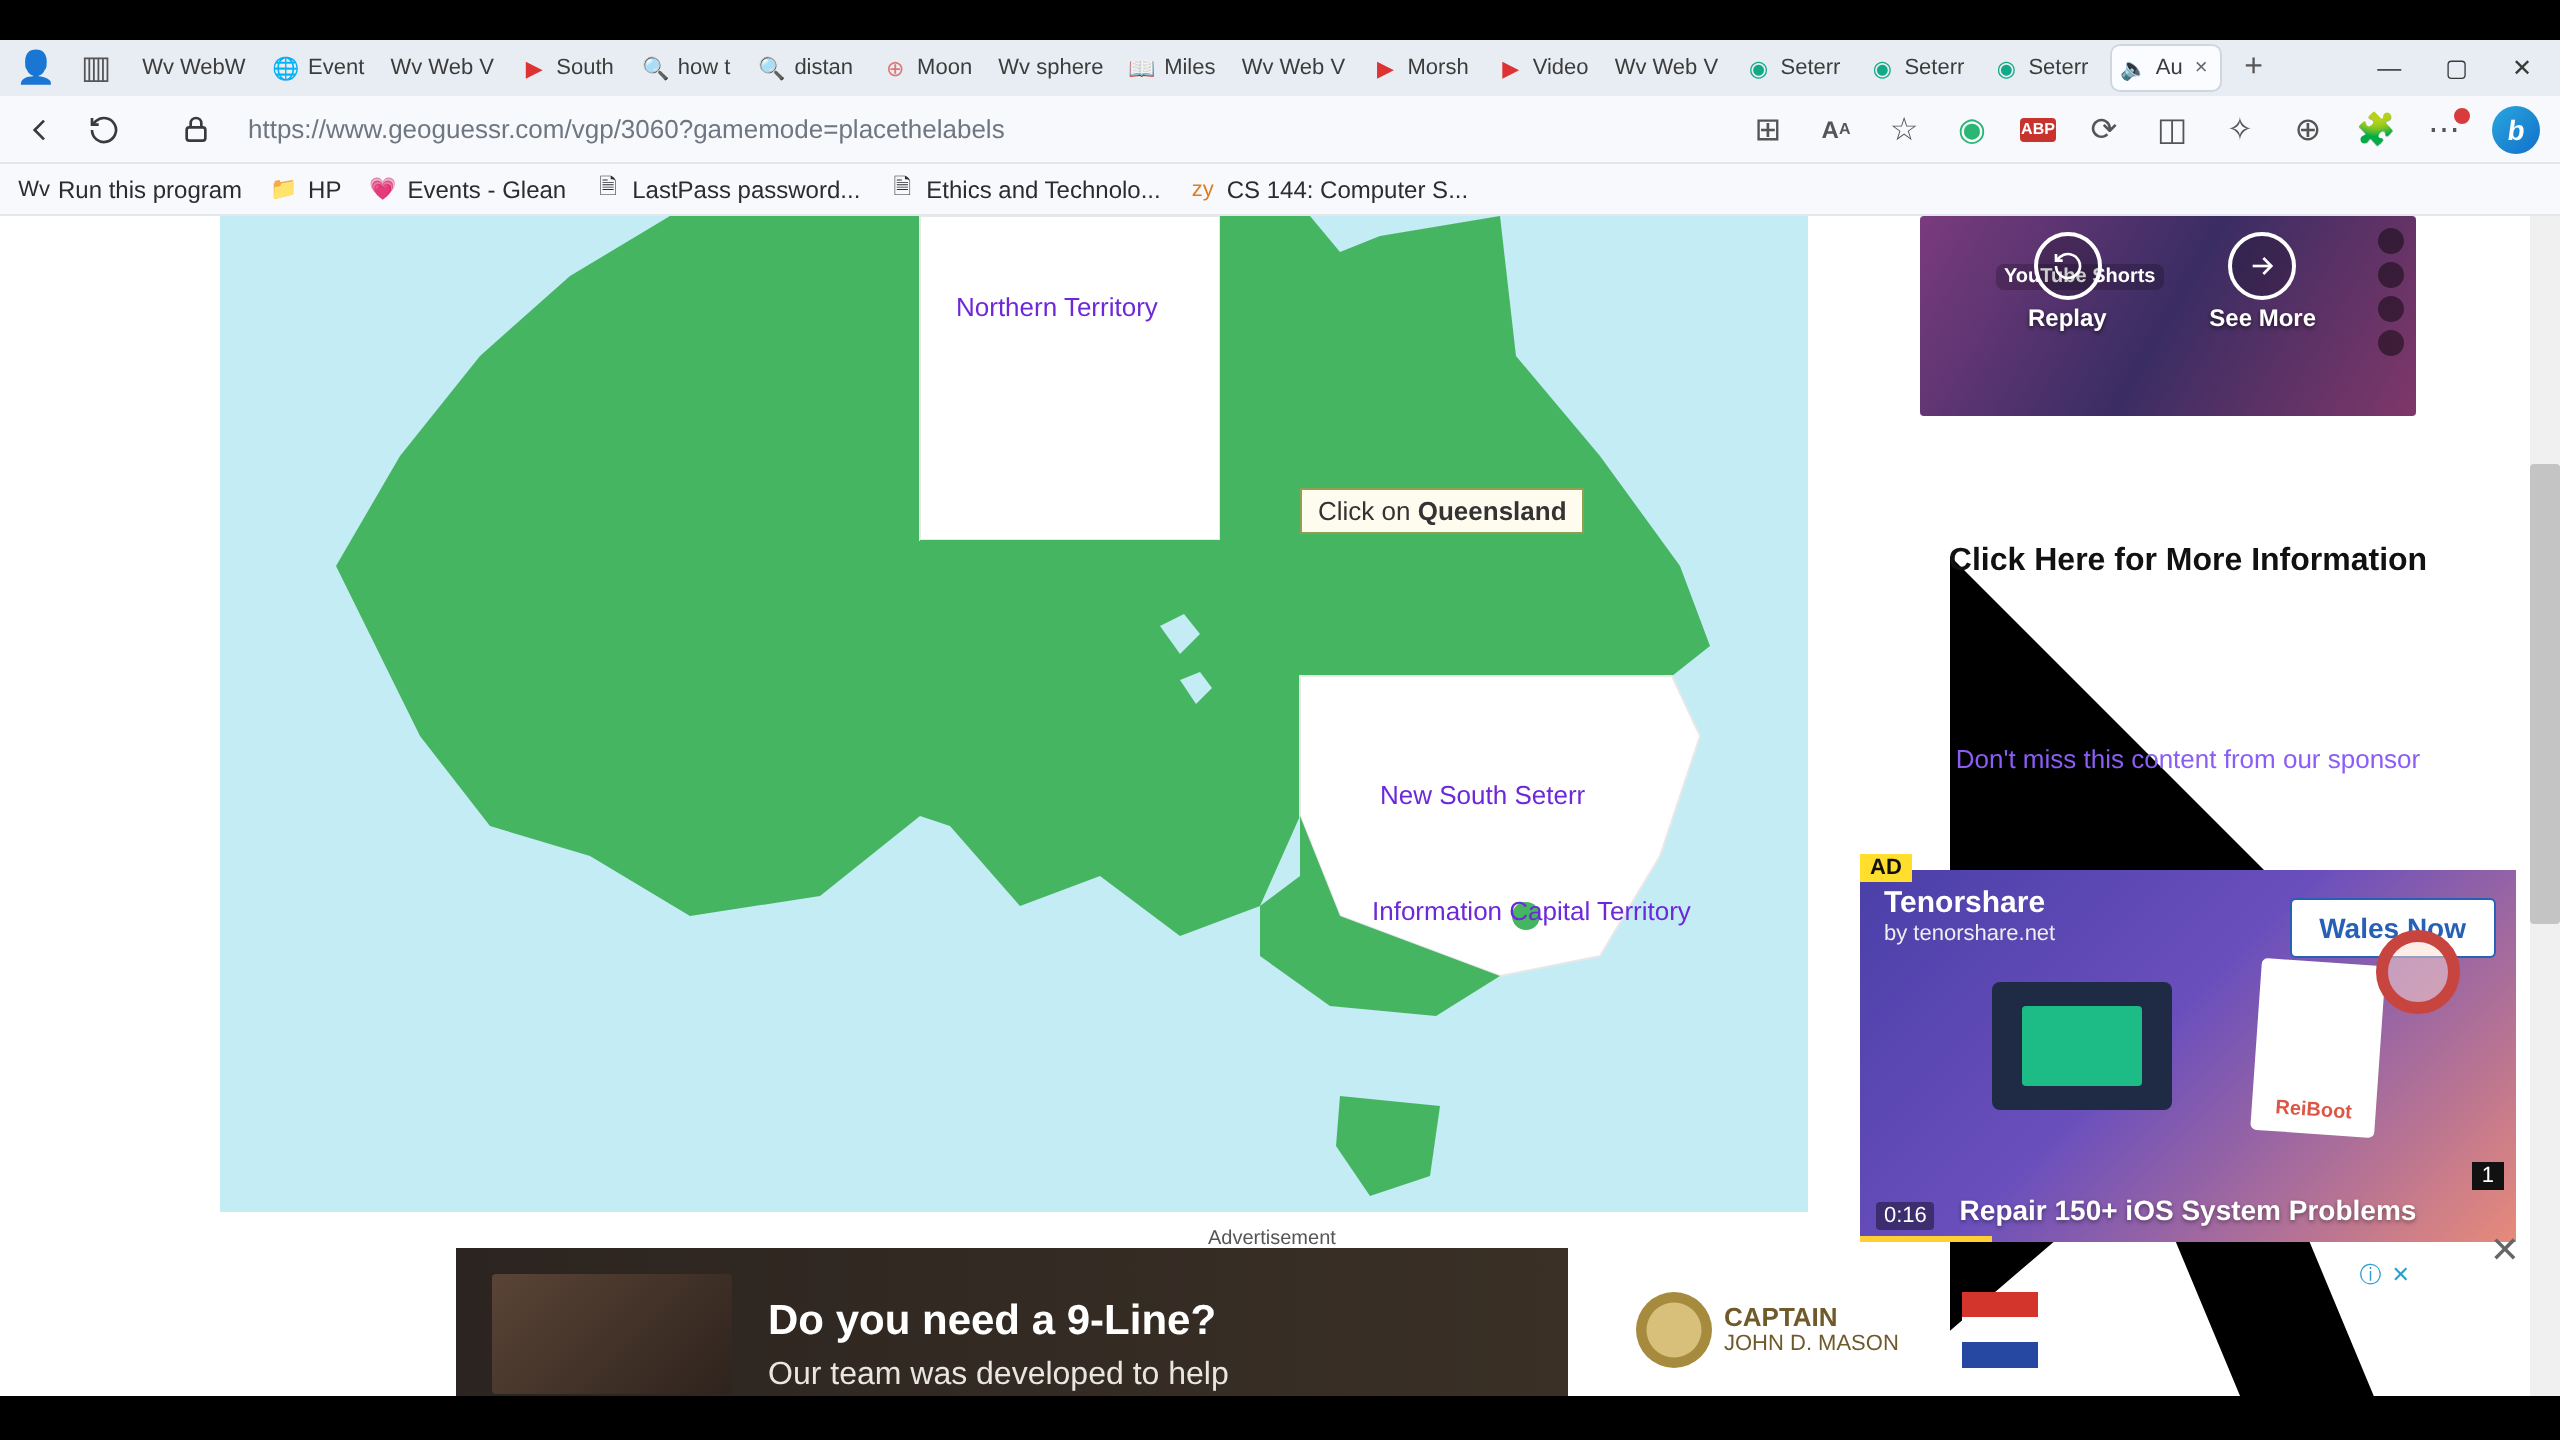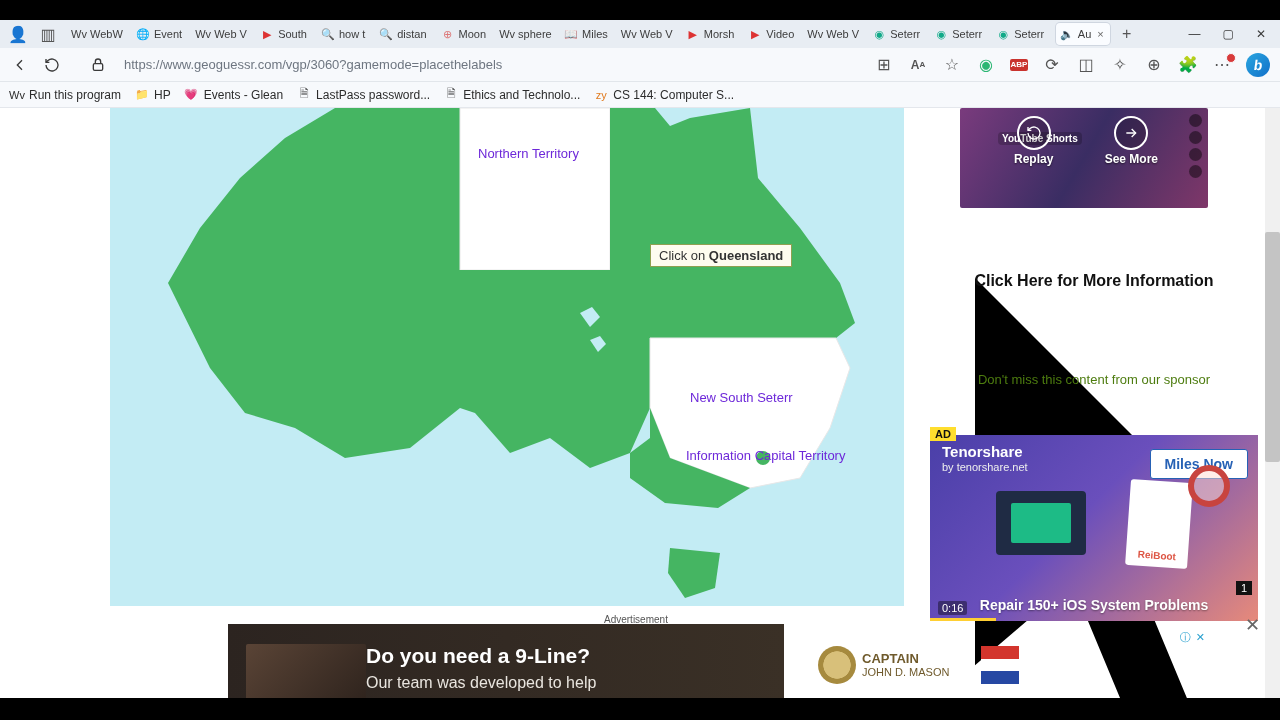--- a/index.html
+++ b/index.html
@@ -47,38 +47,38 @@
   .rcol{position:absolute;left:930px;top:0;width:328px;}
   .videoad{width:248px;height:100px;margin-left:30px;background:linear-gradient(120deg,#7a3b7d,#3a2d63,#7f3769);position:relative;border-radius:2px;overflow:hidden;}
   .circlebtn{width:34px;height:34px;border:2px solid #fff;border-radius:50%;background:rgba(0,0,0,.2);display:flex;align-items:center;justify-content:center;}
   .replay{position:absolute;left:54px;top:8px;display:flex;flex-direction:column;align-items:center;gap:2px}
   .seemore{position:absolute;right:50px;top:8px;display:flex;flex-direction:column;align-items:center;gap:2px}
   .replay span,.seemore span{color:#fff;font-size:12px;font-weight:600;text-shadow:0 1px 2px rgba(0,0,0,.6)}
   .ytshorts{position:absolute;left:38px;top:24px;font-size:10px;color:#fff;font-weight:700;background:rgba(0,0,0,.2);padding:1px 4px;border-radius:4px}
   .dots{position:absolute;right:6px;top:6px;display:flex;flex-direction:column;gap:4px}
   .dots i{width:13px;height:13px;background:rgba(0,0,0,.45);border-radius:50%;display:block}
   .moreinfo{margin-top:64px;text-align:center;font-weight:700;font-size:16px;color:#111;}
-  .sponsor{margin-top:82px;text-align:center;font-size:13px;color:#4d7c0f;}
+  .sponsor{margin-top:82px;text-align:center;font-size:13px;color:#8b5cf6;}
   .bigad{margin-top:48px;width:328px;height:186px;background:linear-gradient(135deg,#4a3fa8 0%,#6a4fbc 45%,#e78a7a 100%);position:relative;}
   .bigad .ad{position:absolute;left:0;top:-8px;background:#ffde2e;color:#111;font-size:11px;font-weight:700;padding:1px 5px;}
   .bigad .brand{position:absolute;left:12px;top:8px;color:#fff;font-weight:700;font-size:15px;}
   .bigad .brandsub{position:absolute;left:12px;top:26px;color:#eee;font-size:11px;}
   .bigad .shop{position:absolute;right:10px;top:14px;background:#fff;border:1px solid #2661b5;color:#2661b5;padding:6px 14px;font-size:14px;border-radius:3px;font-weight:600}
   .bigad .device{position:absolute;left:66px;top:56px;width:90px;height:64px;background:#1f2b44;border-radius:4px;display:flex;align-items:center;justify-content:center}
   .bigad .device::after{content:"";width:60px;height:40px;background:#1dbb86;border-radius:2px;display:block}
   .bigad .paper{position:absolute;right:68px;top:46px;width:62px;height:86px;background:#fff;border-radius:3px;transform:rotate(4deg);display:flex;align-items:flex-end;justify-content:center;padding-bottom:6px}
   .bigad .paper span{color:#d54; font-size:10px;font-weight:700}
   .bigad .mag{position:absolute;right:28px;top:30px;width:42px;height:42px;border-radius:50%;border:6px solid #c8443f;background:rgba(255,220,210,.5)}
   .bigad .cap{position:absolute;bottom:8px;left:0;right:0;text-align:center;color:#fff;font-weight:700;font-size:14px;text-shadow:0 1px 2px rgba(0,0,0,.4)}
   .bigad .time{position:absolute;left:8px;bottom:6px;color:#fff;font-size:11px;background:rgba(0,0,0,.4);padding:1px 4px;border-radius:2px}
   .bigad .ctr{position:absolute;right:6px;bottom:26px;background:#111;color:#fff;font-size:11px;padding:1px 5px;}
   .bigad .bar{position:absolute;left:0;bottom:0;height:3px;width:20%;background:#ffcf33}
   
   .advlabel{position:absolute;left:604px;top:506px;font-size:10px;color:#555;}
-  .botad{position:absolute;left:228px;top:516px;width:556px;height:78px;background:linear-gradient(90deg,#2c2420,#3a3026);display:flex;align-items:flex-start;padding:20px 18px;}
+  .botad{position:absolute;left:228px;top:516px;width:556px;height:78px;background:linear-gradient(90deg,#2c2420,#3a3026);display:flex;align-items:flex-end;padding:5px 18px;gap:18px;}
   .botad .ph{width:120px;height:60px;background:linear-gradient(135deg,#5a4436,#2e231d);border-radius:2px;}
   .botad .txt h3{color:#fff;font-size:21px;font-weight:700;margin-bottom:6px}
   .botad .txt p{color:#e9e5df;font-size:16px;}
   .botright{position:absolute;left:806px;top:518px;width:430px;height:78px;display:flex;align-items:center;gap:32px;padding-left:12px}
   .botright .adch{color:#29a0cf;font-size:11px;letter-spacing:1px}
   .closex{position:absolute;right:20px;top:506px;color:#666;font-size:18px;font-weight:300}
   .jdm{display:flex;align-items:center;gap:6px}
   .jdm .seal{width:38px;height:38px;border-radius:50%;background:radial-gradient(circle,#d8c07a 0 50%,#a68a3e 52% 100%)}
   .jdm .t{font-size:11px;color:#6f5a2c;line-height:1.1}
   .jdm .t b{font-size:13px;display:block}
@@ -300,21 +300,21 @@
             <i></i>
             <i></i>
           </div>
       </div>
       <div class="moreinfo">Click Here for More Information</div>
       <div class="sponsor">Don't miss this content from our sponsor</div>
       <div class="bigad">
         <div class="ad">AD</div>
         <div class="brand">Tenorshare</div>
         <div class="brandsub">by tenorshare.net</div>
-        <div class="shop">Miles Now</div>
+        <div class="shop">Wales Now</div>
         <div class="device"></div>
         <div class="paper">
             <span>ReiBoot</span>
           </div>
         <div class="mag"></div>
         <div class="cap">Repair 150+ iOS System Problems</div>
         <div class="time">0:16</div>
         <div class="ctr">1</div>
         <div class="bar"></div>
       </div>

